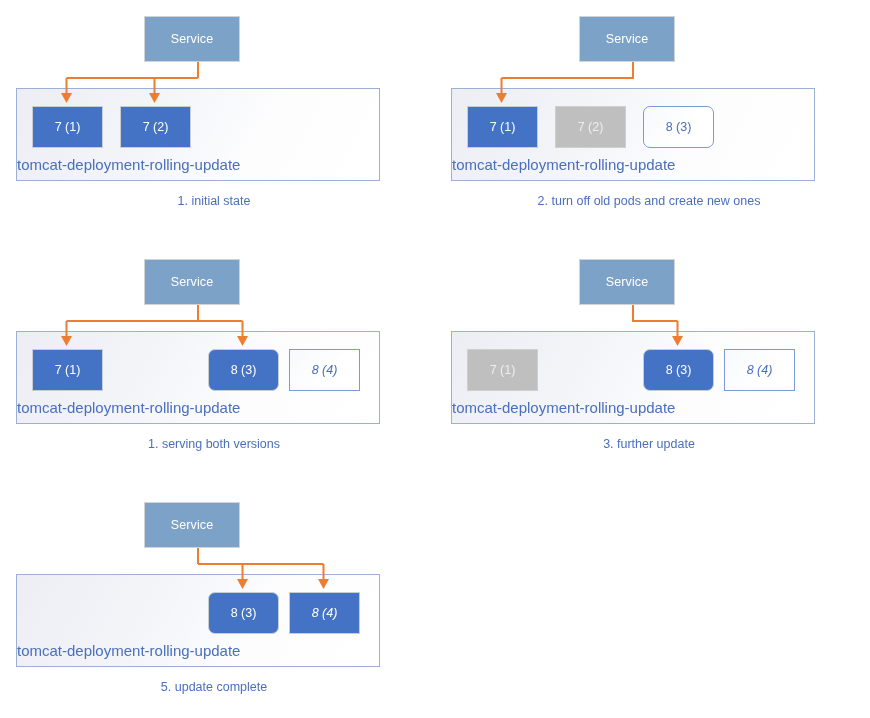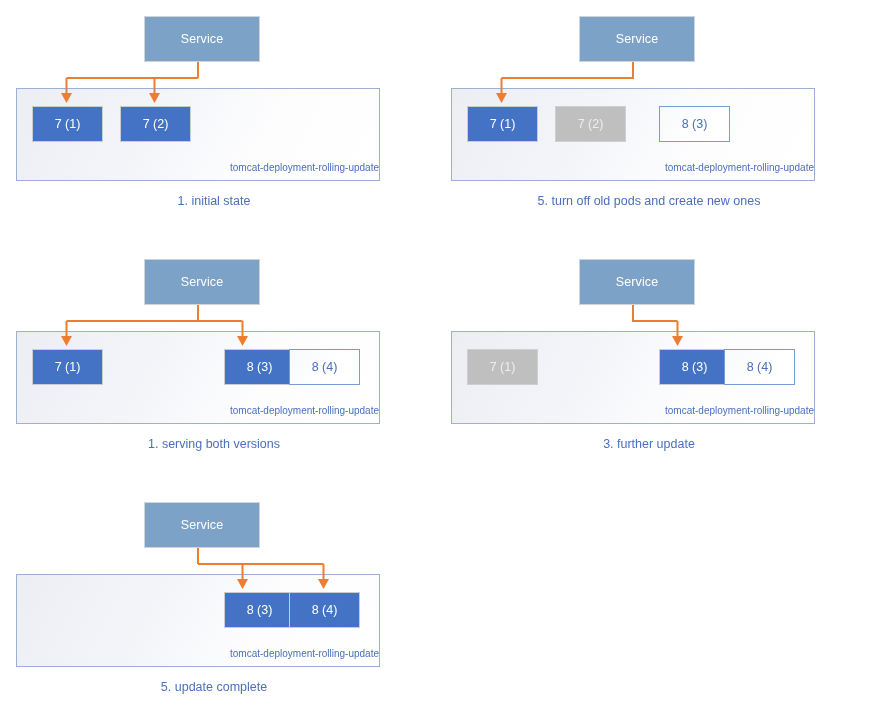--- a/index.html
+++ b/index.html
@@ -25,21 +25,21 @@
   .panel[data-col="1"] { left: 435px; }
   .panel[data-row="0"] { top: 0; }
   .panel[data-row="1"] { top: 243px; }
   .panel[data-row="2"] { top: 486px; }
 
   
   .service-box {
     position: absolute;
     left: 144px;
     top: 16px;
-    width: 116px;
+    width: 96px;
     height: 46px;
     background: #7DA2C8;
     border: 1px solid #d0d4d8;
     box-sizing: border-box;
     display: flex;
     align-items: center;
     justify-content: center;
     color: #ffffff;
     font-size: 12.5px;
     letter-spacing: 0.1px;
@@ -54,41 +54,41 @@
     height: 93px;
     box-sizing: border-box;
     border: 1px solid #9BB0D4;
     background: linear-gradient(118deg, #eceef4 0%, #f3f5f9 38%, #fdfdfe 66%, #ffffff 100%);
   }
   .deployment-label {
     position: absolute;
     left: 0;
     right: 0;
     bottom: 7px;
-    text-align: right;
+    text-align: left;
     color: #4A6FBD;
-    font-size: 10px;
+    font-size: 15px;
   }
 
   
   .pod {
     position: absolute;
     top: 17px;
     width: 71px;
-    height: 36px;
+    height: 42px;
     box-sizing: border-box;
     display: flex;
     align-items: center;
     justify-content: center;
     font-size: 12.5px;
   }
   .pod[data-slot="1"] { left: 15px; }
   .pod[data-slot="2"] { left: 103px; justify-content: center; }
-  .pod[data-slot="3"] { left: 207px; }
-  .pod[data-slot="4"] { left: 272px; }
+  .pod[data-slot="3"] { left: 191px; border-radius: 7px; }
+  .pod[data-slot="4"] { left: 272px; font-style: italic; }
 
   .pod.state-active {
     background: #4472C4;
     border: 1px solid #c8cdd4;
     color: #ffffff;
   }
   .pod.state-terminating {
     background: #BFBFBF;
     border: 1px solid #cfcfcf;
     color: #eeeeee;
@@ -166,21 +166,21 @@
         </div>
         <div class="pod state-pending" data-slot="3">
           <span>8 (3)</span>
         </div>
         <div class="deployment-label">tomcat-deployment-rolling-update</div>
       </div>
       <svg class="connector" viewBox="0 0 435 233">
         <path d="M 198 62 L 198 78 L 66.5 78 M 66.5 78 L 66.5 94"></path>
         <polygon points="61,93 72,93 66.5,103"></polygon>
       </svg>
-      <div class="caption">5. turn off old pods and create new ones</div>
+      <div class="caption">2. turn off old pods and create new ones</div>
     </div>
     <div class="panel" data-col="0" data-row="1">
       <div class="service-box">
         <span>Service</span>
       </div>
       <div class="deployment">
         <div class="pod state-active" data-slot="1">
           <span>7 (1)</span>
         </div>
         <div class="pod state-active" data-slot="3">

